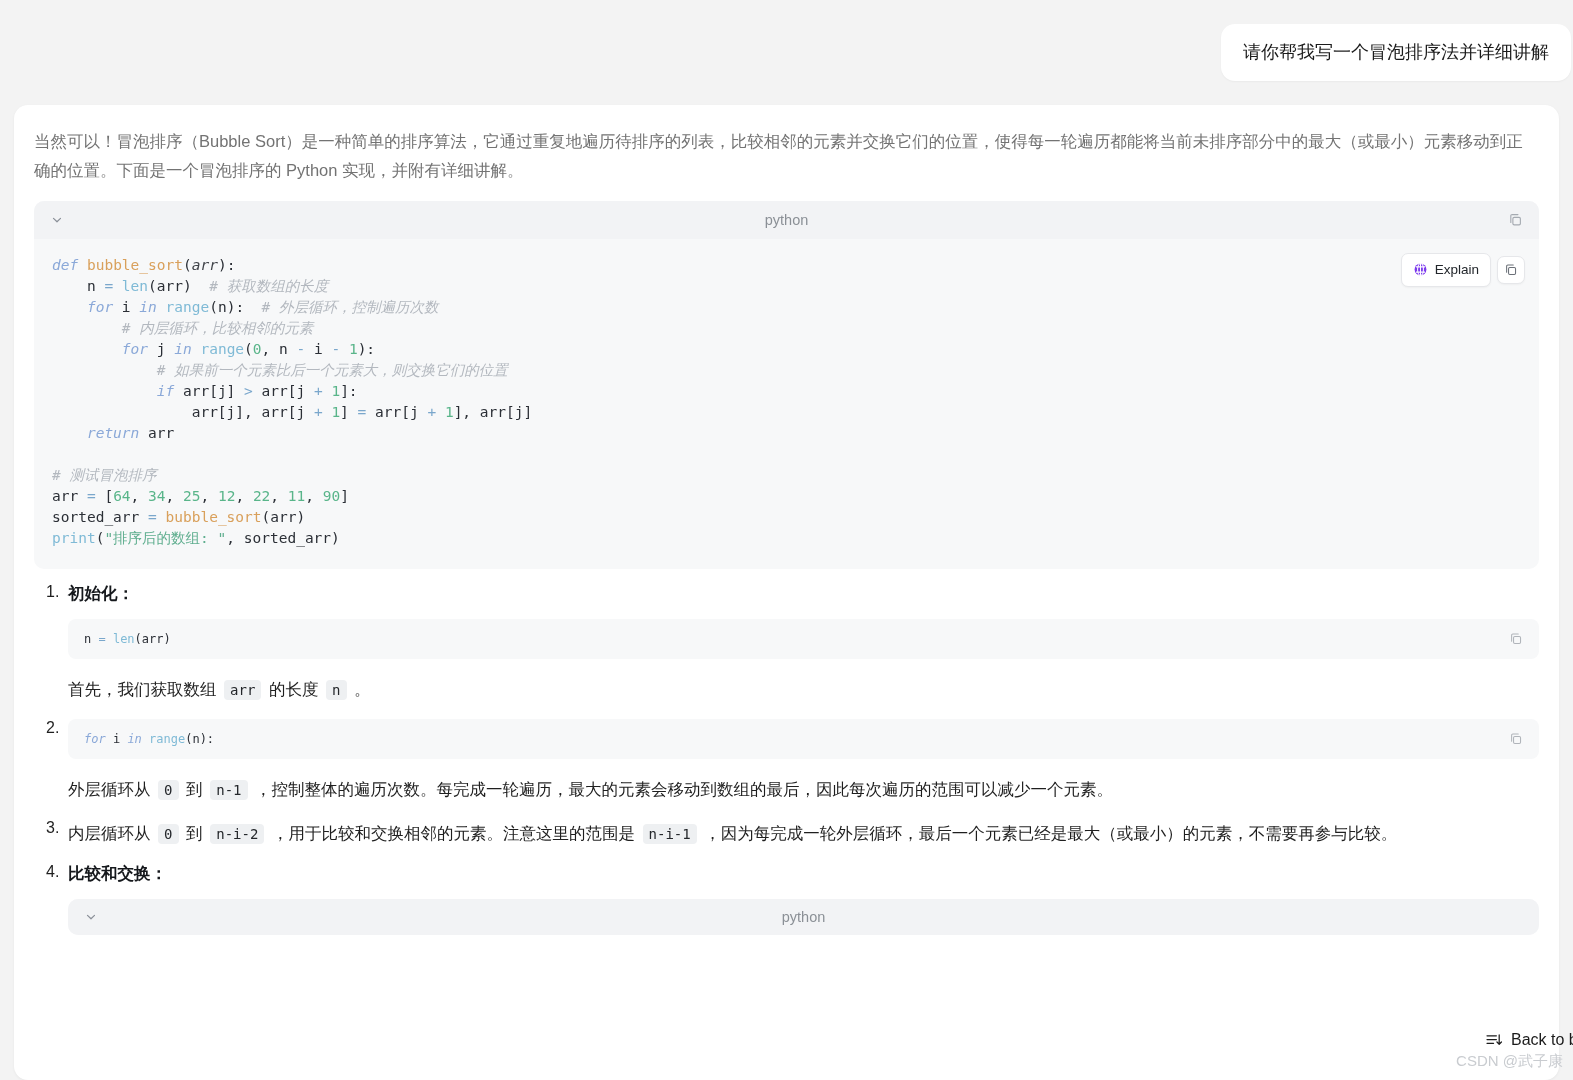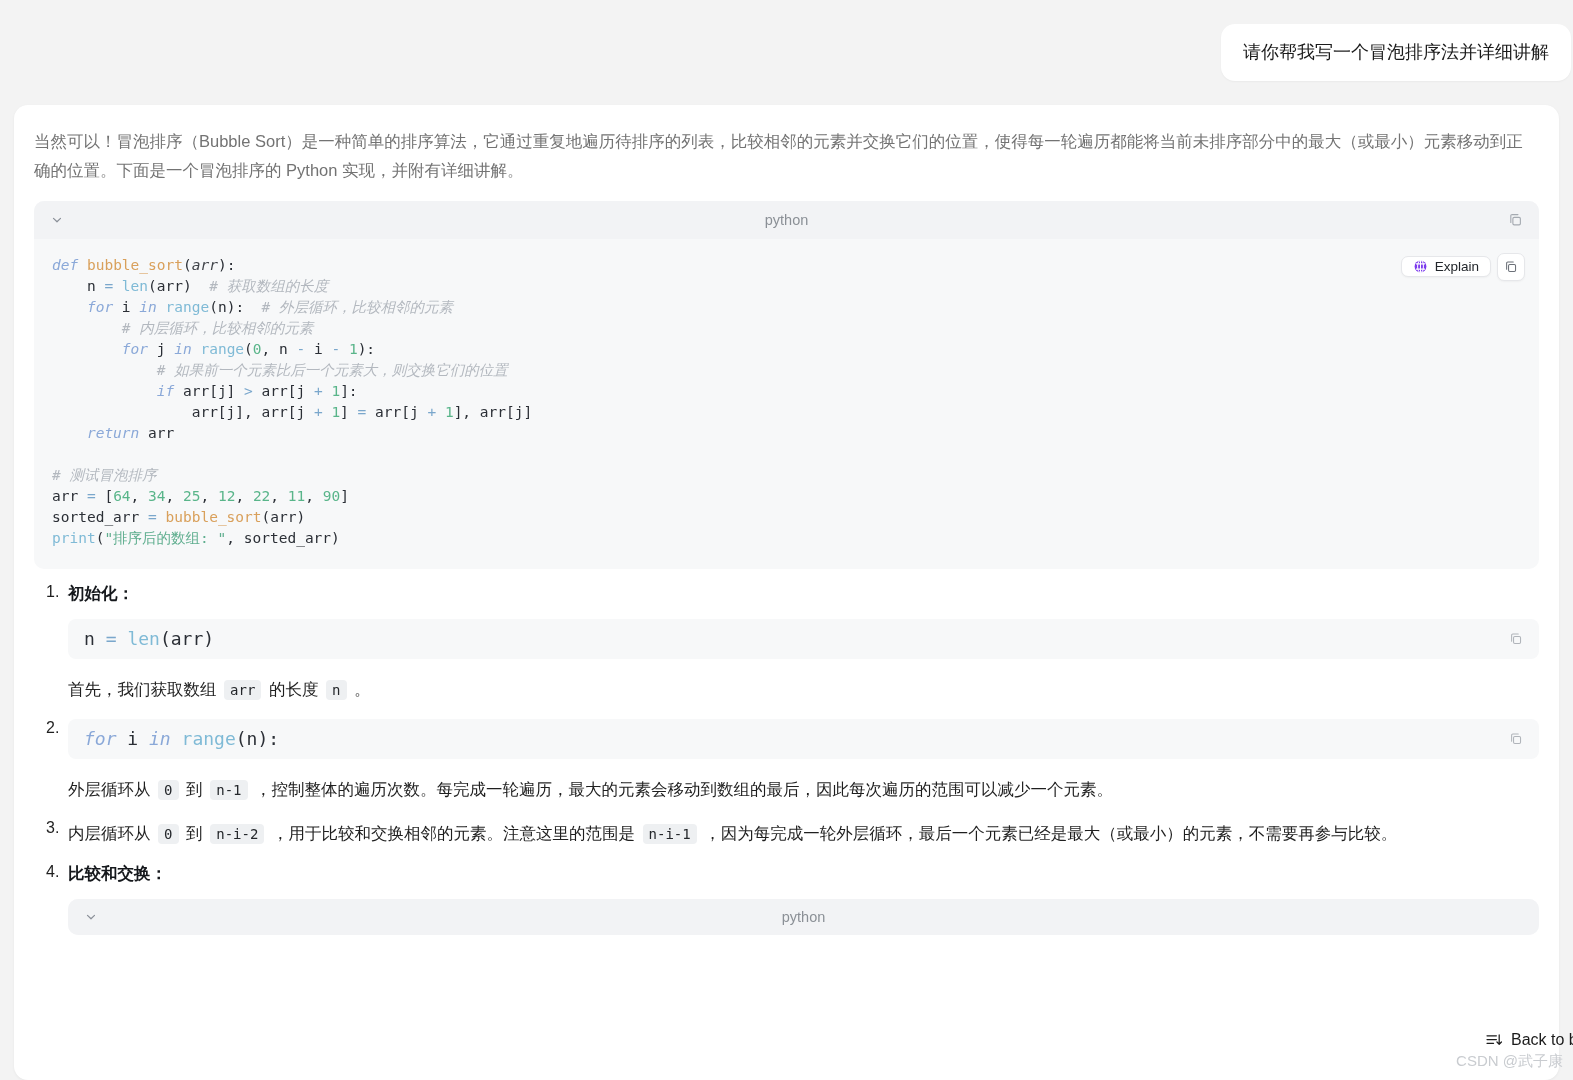--- a/index.html
+++ b/index.html
@@ -97,21 +97,21 @@
 
   .explain-wrap {
     position: absolute; right: 14px; top: 52px;
     display: flex; align-items: center; gap: 6px;
   }
   .explain-btn {
     display: flex; align-items: center; gap: 7px;
     background: #ffffff;
     border: 1px solid #e6e7ea;
     border-radius: 7px;
-    height: 21px; padding: 0 11px;
+    height: 34px; padding: 0 11px;
     font-size: 13.5px; color: #22262b;
     cursor: pointer;
     box-shadow: 0 1px 2px rgba(0,0,0,0.04);
   }
   .copy-btn-box {
     background: #ffffff;
     border: 1px solid #e6e7ea;
     border-radius: 7px;
     width: 28px; height: 28px;
     display: flex; align-items: center; justify-content: center;
@@ -147,21 +147,21 @@
     background: #f7f8f9;
     border-radius: 8px;
     height: 40px;
     display: flex; align-items: center;
     padding: 0 16px;
     position: relative;
     margin-bottom: 16px;
   }
   .mini-code code {
     font-family: "DejaVu Sans Mono", "Liberation Mono", monospace;
-    font-size: 18px; color: #2b2f36;
+    font-size: 12px; color: #2b2f36;
   }
   .mini-copy { position: absolute; right: 16px; top: 50%; transform: translateY(-50%); cursor: pointer; }
   .step-desc {
     font-size: 16.5px; line-height: 1.7; color: #1f1f1f;
     margin-bottom: 16px;
   }
   code.inl {
     background: #eef0f2;
     border-radius: 4px;
     padding: 2px 6px;
@@ -233,21 +233,21 @@
         <div class="copy-btn-box">
           <svg width="14" height="14" viewBox="0 0 16 16">
             <rect x="5.2" y="5.2" width="8" height="8" rx="1.4" fill="none" stroke="#6b7078" stroke-width="1.2"></rect>
             <path d="M3 10.6 V3.6 a1.4 1.4 0 0 1 1.4 -1.4 H10.6" fill="none" stroke="#6b7078" stroke-width="1.2" stroke-linecap="round"></path>
           </svg>
         </div>
       </div>
 
       <pre class="code"><span class="k">def</span> <span class="fn">bubble_sort</span>(<span class="pa">arr</span>):
     n <span class="op">=</span> <span class="bi">len</span>(arr)  <span class="cm"># 获取数组的长度</span>
-    <span class="k">for</span> i <span class="k">in</span> <span class="bi">range</span>(n):  <span class="cm"># 外层循环，比较相邻的元素</span>
+    <span class="k">for</span> i <span class="k">in</span> <span class="bi">range</span>(n):  <span class="cm"># 外层循环，控制遍历次数</span>
         <span class="cm"># 内层循环，比较相邻的元素</span>
         <span class="k">for</span> j <span class="k">in</span> <span class="bi">range</span>(<span class="num">0</span>, n <span class="op">-</span> i <span class="op">-</span> <span class="num">1</span>):
             <span class="cm"># 如果前一个元素比后一个元素大，则交换它们的位置</span>
             <span class="k">if</span> arr[j] <span class="op">&gt;</span> arr[j <span class="op">+</span> <span class="num">1</span>]:
                 arr[j], arr[j <span class="op">+</span> <span class="num">1</span>] <span class="op">=</span> arr[j <span class="op">+</span> <span class="num">1</span>], arr[j]
     <span class="k">return</span> arr
 
 <span class="cm"># 测试冒泡排序</span>
 arr <span class="op">=</span> [<span class="num">64</span>, <span class="num">34</span>, <span class="num">25</span>, <span class="num">12</span>, <span class="num">22</span>, <span class="num">11</span>, <span class="num">90</span>]
 sorted_arr <span class="op">=</span> <span class="fn">bubble_sort</span>(arr)

